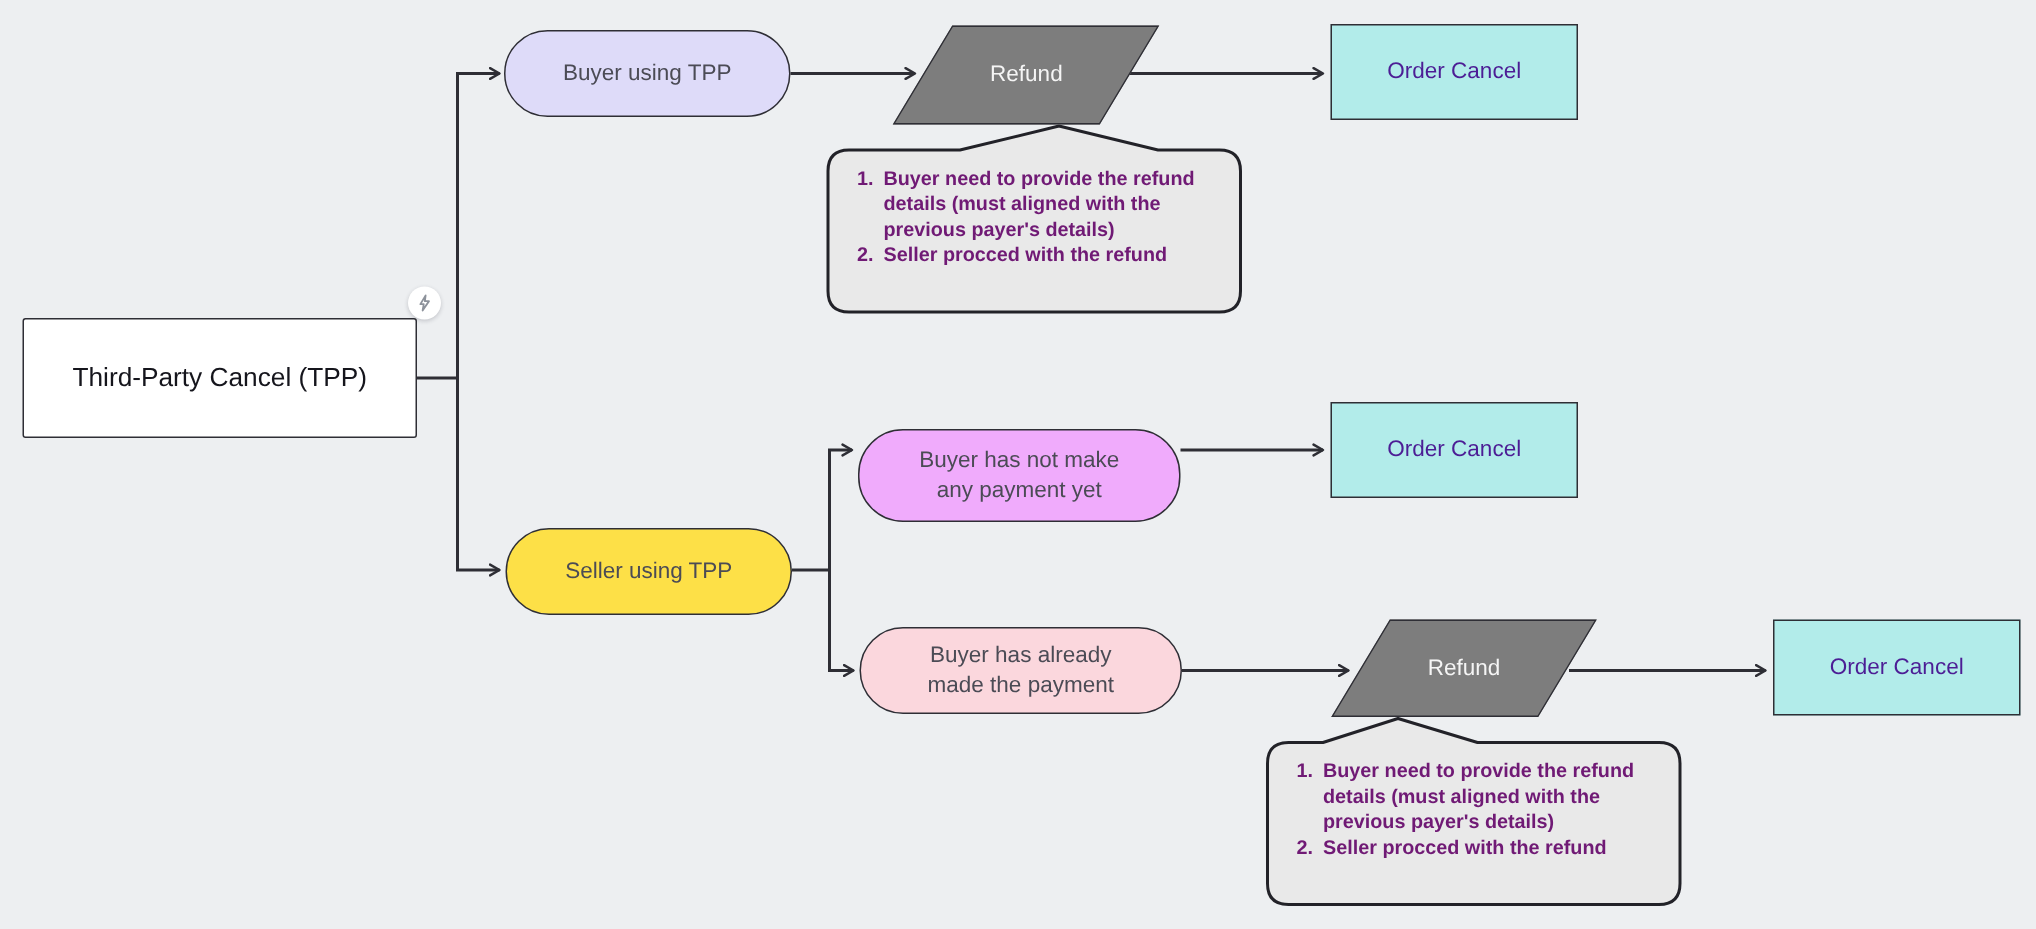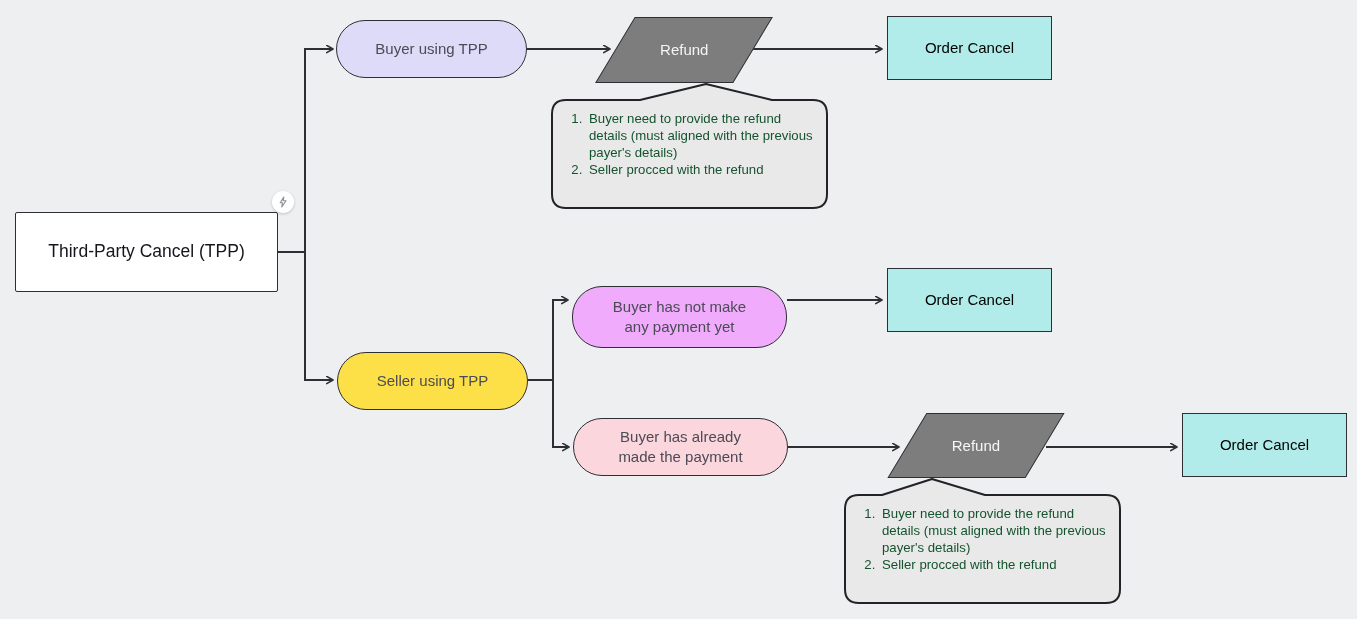--- a/index.html
+++ b/index.html
@@ -10,29 +10,29 @@
         display:flex;align-items:center;justify-content:center;text-align:center;
         color:#4b4b55;font-size:15px;line-height:1.32;}
   .pill{border-radius:30px;justify-content:center;}
   .main-box{left:15px;top:212px;width:263px;height:80px;background:#ffffff;
             font-size:17.5px;font-weight:500;color:#15151c;border-radius:2px;
             line-height:1.35;padding:0 18px;}
   .buyer-pill{left:336px;top:20px;width:191px;height:58px;background:#dedbf9;}
   .seller-pill{left:337px;top:352px;width:191px;height:58px;background:#fde047;}
   .green-pill{left:572px;top:286px;width:215px;height:62px;background:#f0abfc;padding:0 30px;}
   .pink-pill{left:573px;top:418px;width:215px;height:58px;background:#fbd7dd;padding:16px 30px;}
-  .oc{width:165px;height:64px;background:#b2ecea;font-weight:500;color:#000000;}
+  .oc{width:165px;height:64px;background:#b2ecea;font-weight:500;color:#4c1d95;}
   .oc1{left:887px;top:16px;}
   .oc2{left:887px;top:268px;}
   .oc3{left:1182px;top:413px;}
   .para{background:#7d7d7d;transform:skewX(-31deg);color:#f5f5f5;}
   .para .unskew{transform:skewX(31deg);display:block;}
   .para1{left:615px;top:17px;width:138px;height:66px;}
   .para2{left:907px;top:413px;width:138px;height:65px;}
-  .callout-text{position:absolute;width:270px;font-size:13.2px;color:#14532d;line-height:1.3;}
+  .callout-text{position:absolute;width:270px;font-size:13.2px;color:#701a75;line-height:1.3;font-weight:bold;}
   .callout-text ol{margin:0;padding-left:34px;}
   .callout-text li{padding-left:3px;margin:0;}
   .ct1{left:552px;top:110px;}
   .ct2{left:845px;top:505px;}
   .badge{position:absolute;left:272px;top:191px;width:22px;height:22px;border-radius:50%;
          background:#fff;box-shadow:0 1px 3px rgba(40,40,60,.22);
          display:flex;align-items:center;justify-content:center;}
 </style>
 </head>
 <body>

